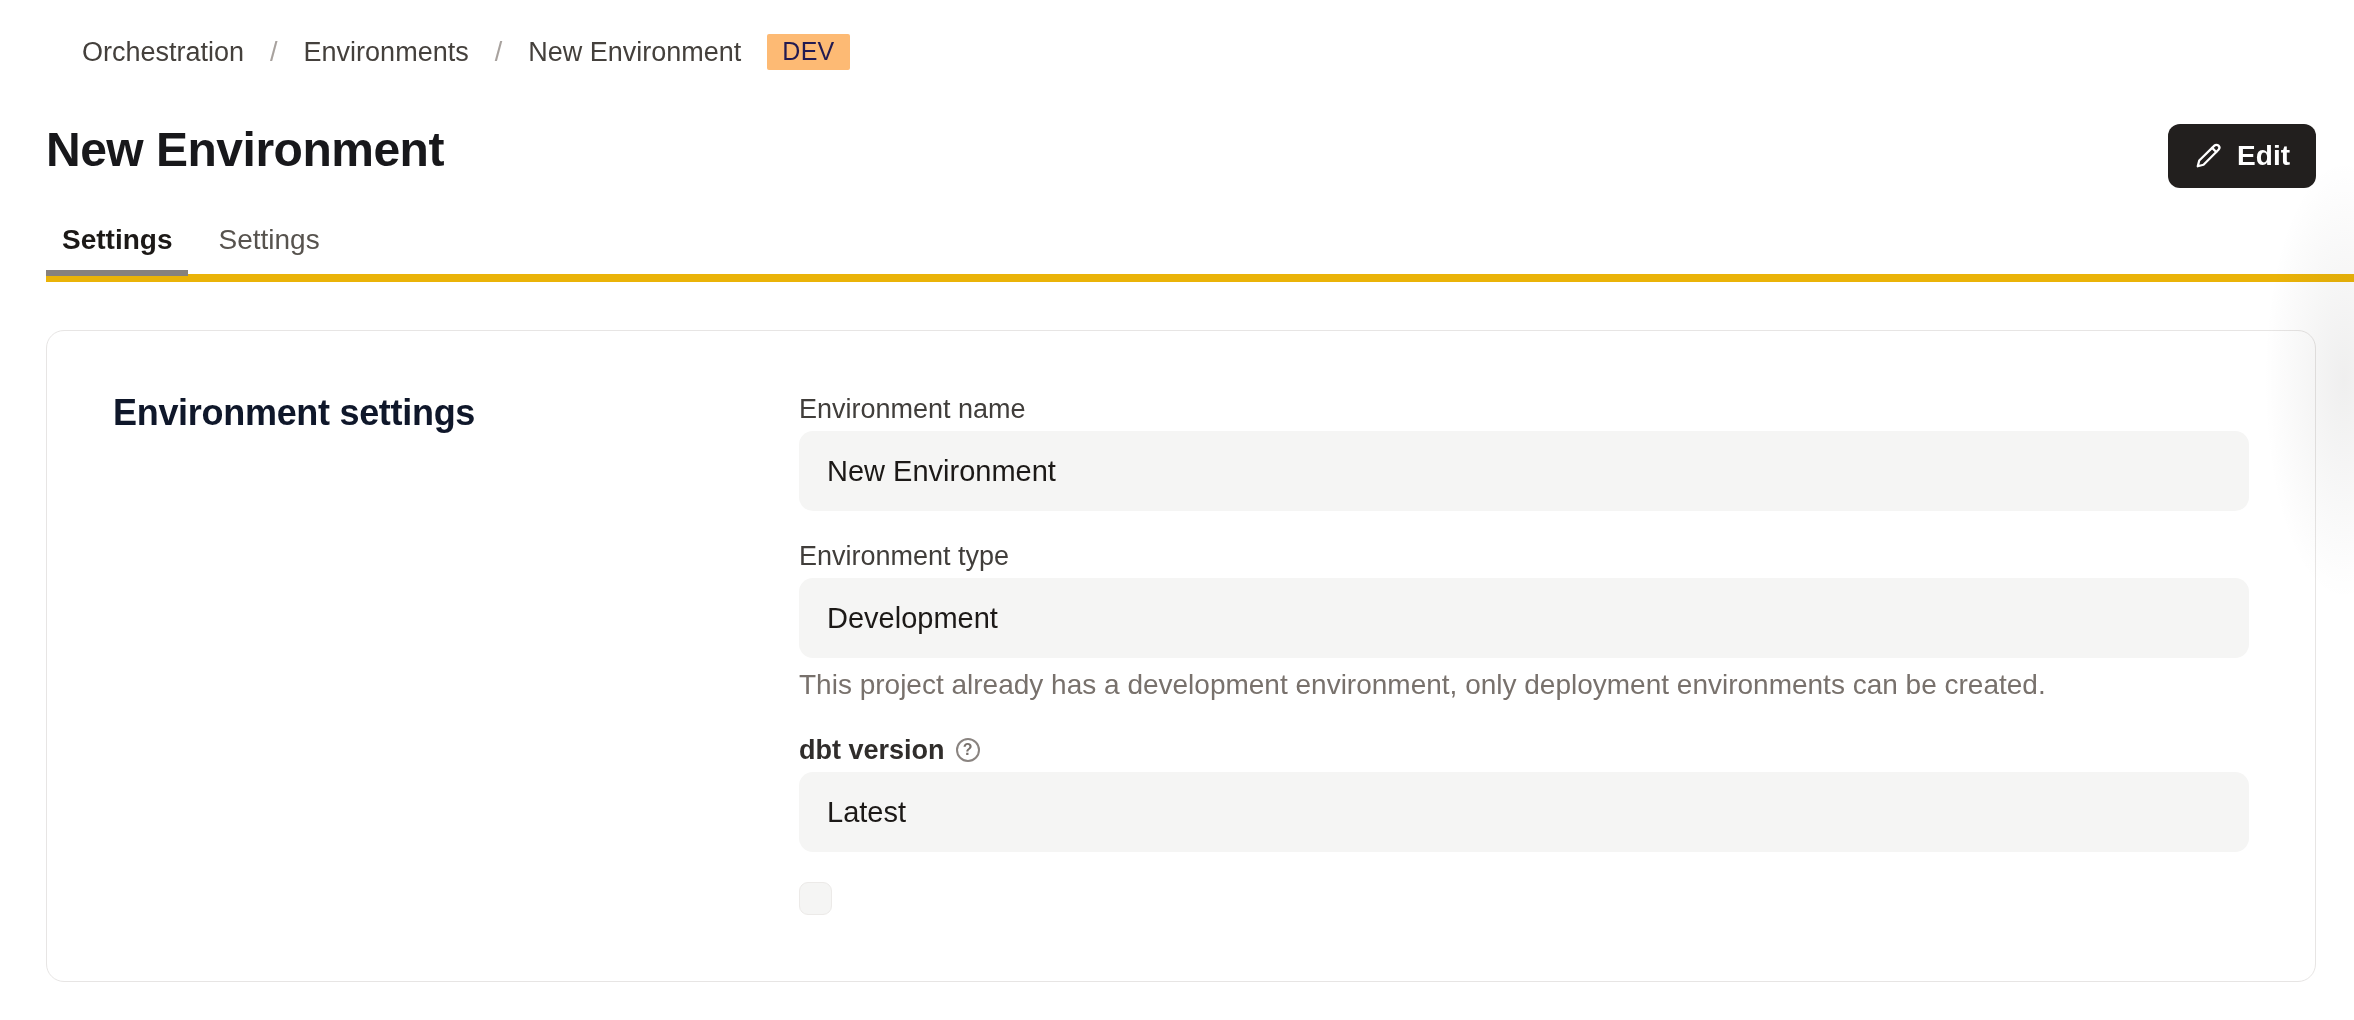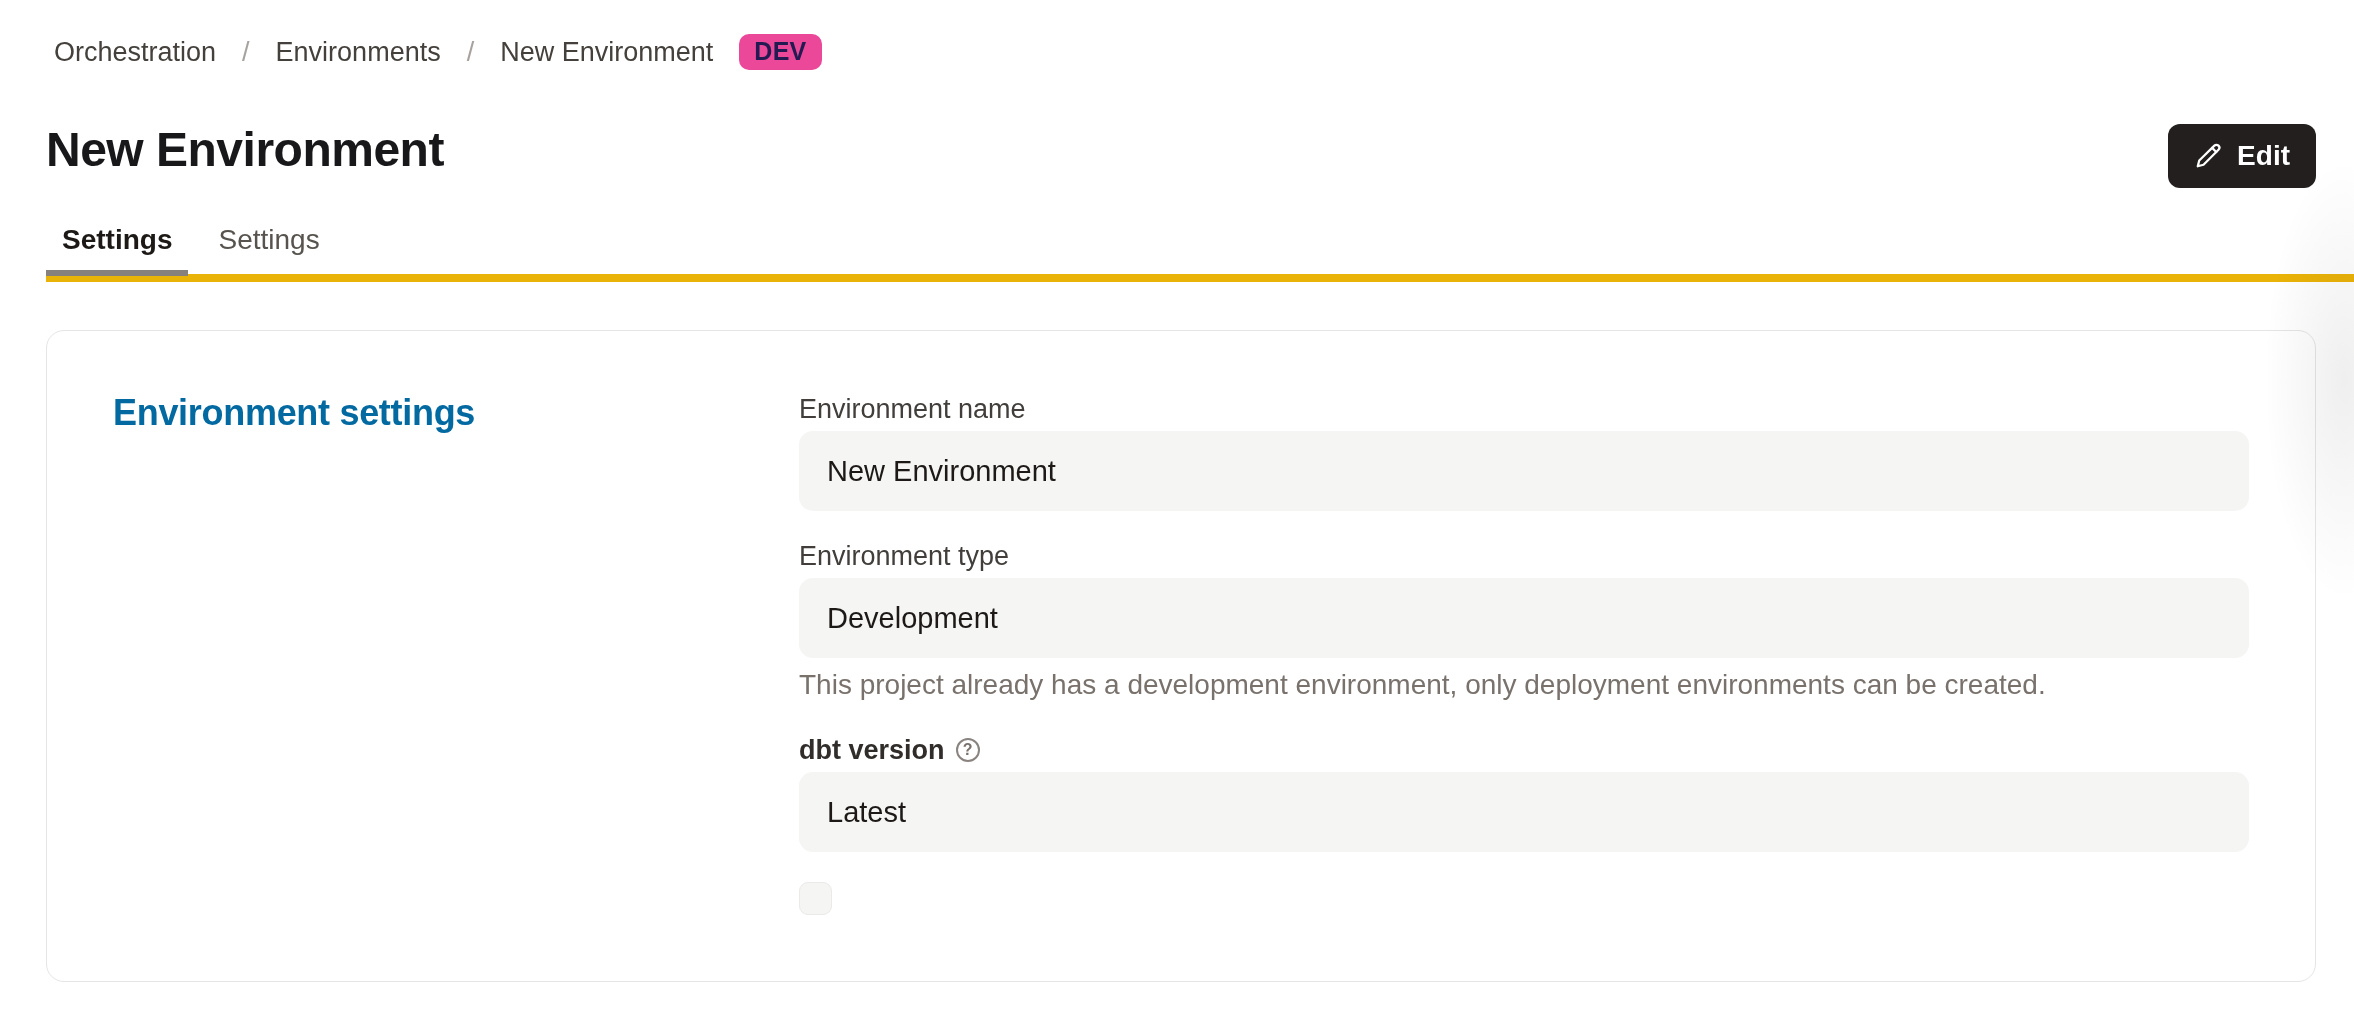--- a/index.html
+++ b/index.html
@@ -29,33 +29,34 @@
 
   
   .breadcrumb {
     display: flex;
     align-items: center;
     gap: 26px;
     padding-left: 8px;
     font-size: 27px;
     line-height: 34px;
     color: #44403c;
+    margin-left: 28px;
   }
   .breadcrumb a.crumb { color: #44403c; text-decoration: none; cursor: pointer; }
   .breadcrumb .sep { color: #a8a29e; }
   .badge {
     display: inline-flex;
     align-items: center;
-    background: #ec4899;
+    background: #fdba74;
     color: #221a51;
     font-size: 25px;
-    font-weight: 700;
+    font-weight: 400;
     line-height: 25px;
     padding: 5px 15px 6px;
-    border-radius: 10px;
+    border-radius: 2px;
     letter-spacing: 0.3px;
   }
 
   
   .header-row {
     margin-top: 42px;
     display: flex;
     align-items: center;
     justify-content: space-between;
   }
@@ -116,21 +117,21 @@
     background: #ffffff;
     display: grid;
     grid-template-columns: 686px 1fr;
     padding: 60px 66px 66px;
   }
   .card-heading {
     font-size: 36px;
     font-weight: 600;
     letter-spacing: -0.3px;
     line-height: 44px;
-    color: #0369a1;
+    color: #0f172a;
   }
   .form { padding-top: 2px; }
   .field + .field { margin-top: 29px; }
   .field-label {
     display: flex;
     align-items: center;
     gap: 11px;
     font-size: 27px;
     font-weight: 500;
     line-height: 32px;

